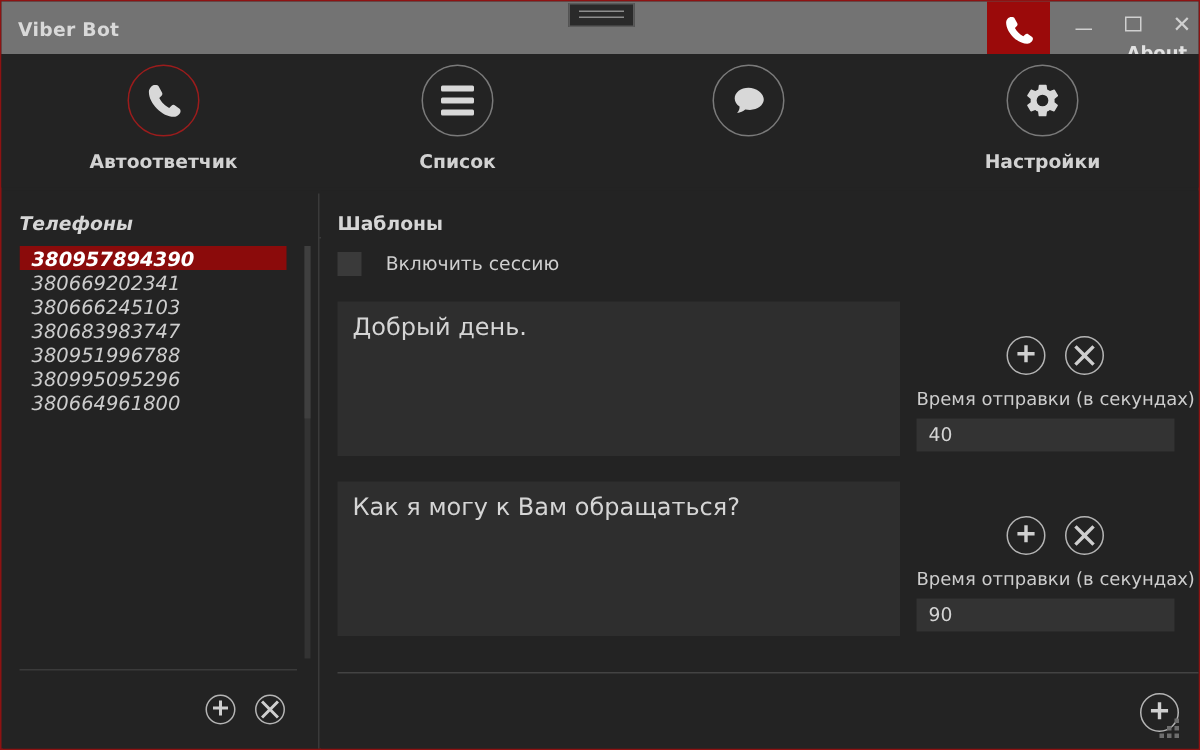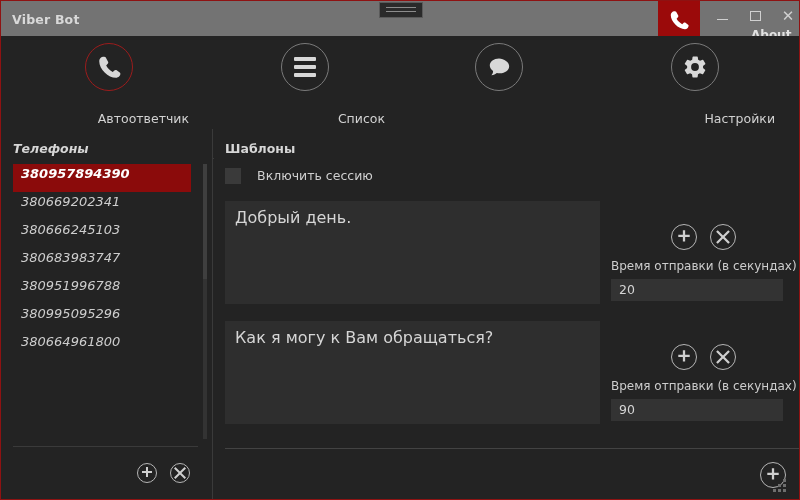--- a/index.html
+++ b/index.html
@@ -58,21 +58,21 @@
   }
   .nav-item{
     position:absolute;top:7px;width:160px;text-align:center;
   }
   .nav-circle{
     width:48px;height:48px;border-radius:50%;border:1px solid #7a7a7a;
     margin:0 auto;display:flex;align-items:center;justify-content:center;box-sizing:border-box;
   }
   .nav-item.active .nav-circle{border-color:#9b1c1c;}
   .nav-label{
-    margin-top:20px;font-size:12.5px;font-weight:normal;color:#d2d2d2;text-align:right;
+    margin-top:9px;font-size:12.5px;font-weight:bold;color:#d2d2d2;
   }
   #nav-0{left:28px;}
   #nav-1{left:224px;}
   #nav-2{left:418px;}
   #nav-3{left:614px;}
   .burger span{display:block;width:22px;height:4px;background:#d8d8d8;margin-top:4px;border-radius:1px;}
   .burger span:first-child{margin-top:0;}
   #navsep{
     position:absolute;left:14px;top:122px;width:770px;height:1px;background:#3b3b3b;
   }
@@ -91,21 +91,21 @@
     position:absolute;font-size:12.5px;font-weight:bold;color:#d6d6d6;
   }
   #title-phones{left:11px;top:14px;}
   #title-templates{left:11px;top:14px;}
 
   
   #phone-list{
     position:absolute;left:11px;top:37px;width:185px;height:275px;overflow:hidden;
   }
   .phone-row{
-    height:28px;line-height:20px;font-size:13px;color:#cdcdcd;padding-left:8px;
+    height:16px;line-height:20px;font-size:13px;color:#cdcdcd;padding-left:8px;
     box-sizing:border-box;
   }
   .phone-row.selected{
     background:#8b0b0b;color:#ffffff;font-weight:bold;width:178px;
   }
   #list-scroll{
     position:absolute;left:201px;top:37px;width:4px;height:275px;background:#333333;
   }
   #list-scroll .thumb{display:block;width:4px;height:115px;background:#3f3f3f;}
 
@@ -284,21 +284,21 @@
               <path fill="#cfcfcf" d="M6 1h2v4h4v2H8v4H6V7H2V5h4z"></path>
             </svg>
           </span>
           <span class="circ-btn big">
             <svg width="16" height="16" viewBox="0 0 14 14" aria-hidden="true">
               <path fill="#cfcfcf" d="M2.4 1l4.6 4.6L11.6 1 13 2.4 8.4 7 13 11.6 11.6 13 7 8.4 2.4 13 1 11.6 5.6 7 1 2.4z"></path>
             </svg>
           </span>
         </div>
         <div class="tpl-delay-label">Время отправки (в секундах)</div>
-        <div class="tpl-delay-input">20</div>
+        <div class="tpl-delay-input">40</div>
       </div>
     </div>
 
     <div class="tpl-row" id="tpl-1">
       <div class="tpl-text">Как я могу к Вам обращаться?</div>
       <div class="tpl-side">
         <div class="tpl-btns">
           <span class="circ-btn big">
             <svg width="16" height="16" viewBox="0 0 14 14" aria-hidden="true">
               <path fill="#cfcfcf" d="M6 1h2v4h4v2H8v4H6V7H2V5h4z"></path>

